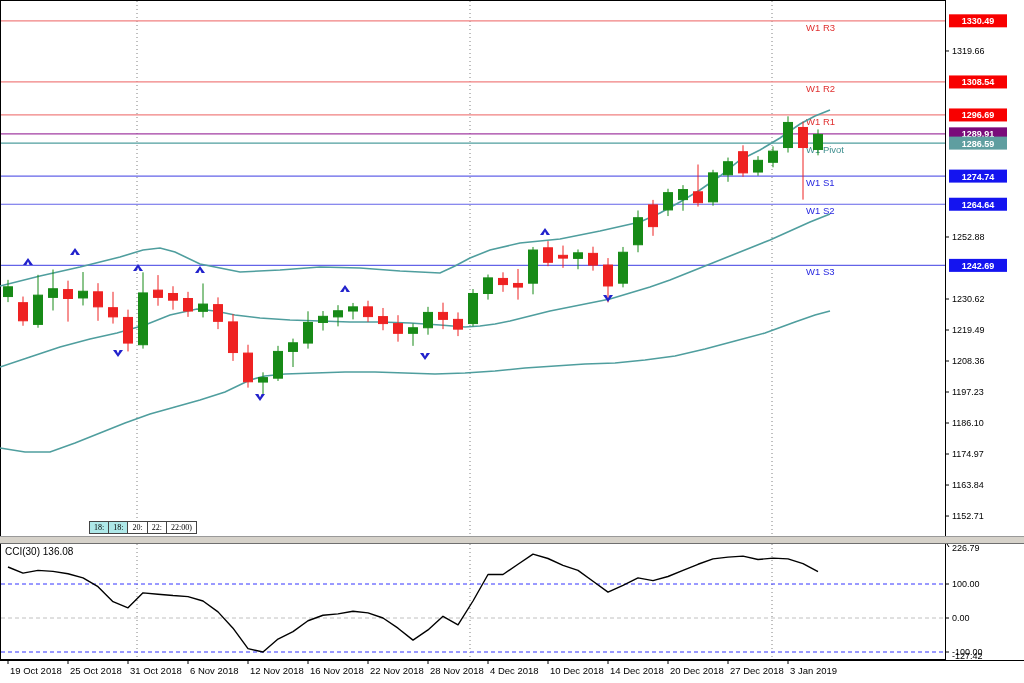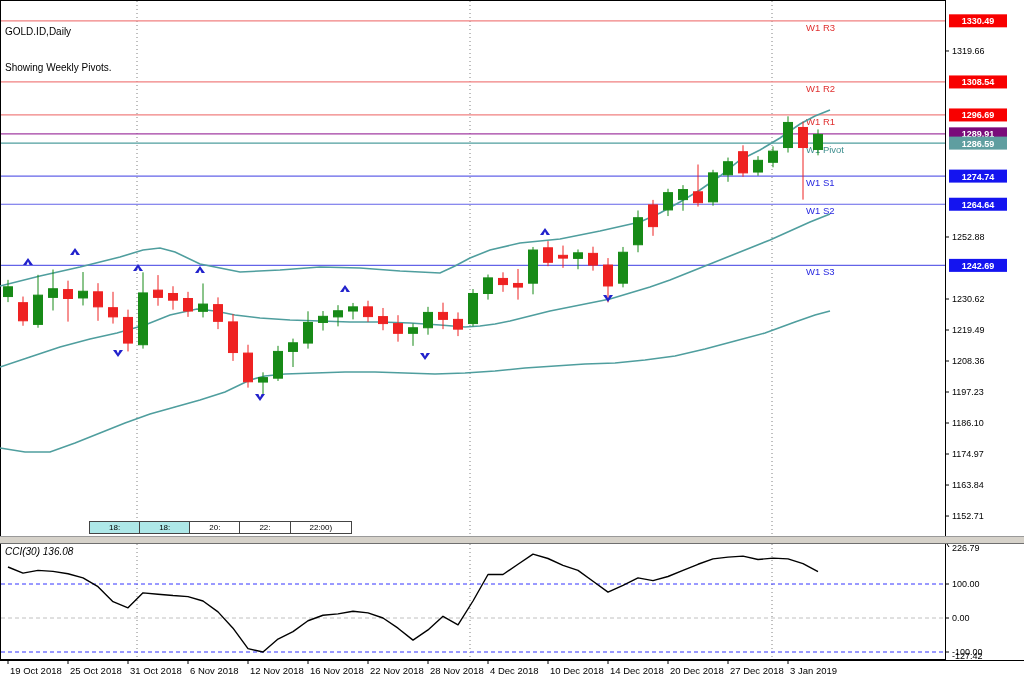--- a/index.html
+++ b/index.html
@@ -1,24 +1,24 @@
 <!DOCTYPE html>
 <html><head>
 <meta charset="utf-8">
 <style>
   html,body{margin:0;padding:0;background:#fff;}
   .screen{position:relative;width:1024px;height:683px;background:#fff;overflow:hidden;
           font-family:"Liberation Sans","DejaVu Sans",sans-serif;}
   .chart-title{position:absolute;left:5px;top:2px;font-size:10px;color:#000;line-height:12px;white-space:pre;}
-  .indicator-label{position:absolute;left:5px;top:546px;font-size:10px;color:#000;font-style:italic;}
+  .indicator-label{position:absolute;left:5px;top:546px;font-size:10px;color:#000;}
   .pane-divider{position:absolute;left:0;top:536px;width:1024px;height:8px;background:#d6d2ca;
                 border-top:1px solid #9a9a9a;border-bottom:1px solid #6f6f6f;box-sizing:border-box;}
   .time-boxes{position:absolute;left:90px;top:521px;height:13px;display:flex;}
-  .time-box{border:1px solid #444;font-size:8px;line-height:11px;padding:0 19px;color:#000;
-            background:#fff;margin-left:-1px;white-space:nowrap;}
+  .time-box{border:1px solid #444;font-size:8px;line-height:11px;padding:0 4px;color:#000;
+            background:#fff;margin-left:-1px;white-space:nowrap;font-family:Liberation Serif, serif;}
   .time-box.hl{background:#aee8e8;}
   svg{position:absolute;left:0;top:0;}
   text{font-family:"Liberation Sans","DejaVu Sans",sans-serif;}
 </style>
 </head>
 <body>
 
 <div class="screen">
   <svg id="chart-svg" width="1024" height="683">
       <rect x="0.5" y="0.5" width="945" height="536" fill="#fff" stroke="#000" stroke-width="1"></rect>
@@ -239,24 +239,20 @@
       <text x="550" y="674" font-size="9.5px" fill="#000">10 Dec 2018</text>
       <line x1="608" y1="661" x2="608" y2="664" stroke="#000"></line>
       <text x="610" y="674" font-size="9.5px" fill="#000">14 Dec 2018</text>
       <line x1="668" y1="661" x2="668" y2="664" stroke="#000"></line>
       <text x="670" y="674" font-size="9.5px" fill="#000">20 Dec 2018</text>
       <line x1="728" y1="661" x2="728" y2="664" stroke="#000"></line>
       <text x="730" y="674" font-size="9.5px" fill="#000">27 Dec 2018</text>
       <line x1="788" y1="661" x2="788" y2="664" stroke="#000"></line>
       <text x="790" y="674" font-size="9.5px" fill="#000">3 Jan 2019</text>
     </svg>
-  <div class="chart-title">
-    <div>GOLD.ID,Daily</div>
-    <div>Showing Weekly Pivots.</div>
-  </div>
   <div class="time-boxes" id="time-boxes">
       <div class="time-box hl">18:</div>
       <div class="time-box hl">18:</div>
       <div class="time-box">20:</div>
       <div class="time-box">22:</div>
       <div class="time-box">22:00)</div>
     </div>
   <div class="pane-divider"></div>
   <div class="indicator-label">CCI(30) 136.08</div>
 </div>

